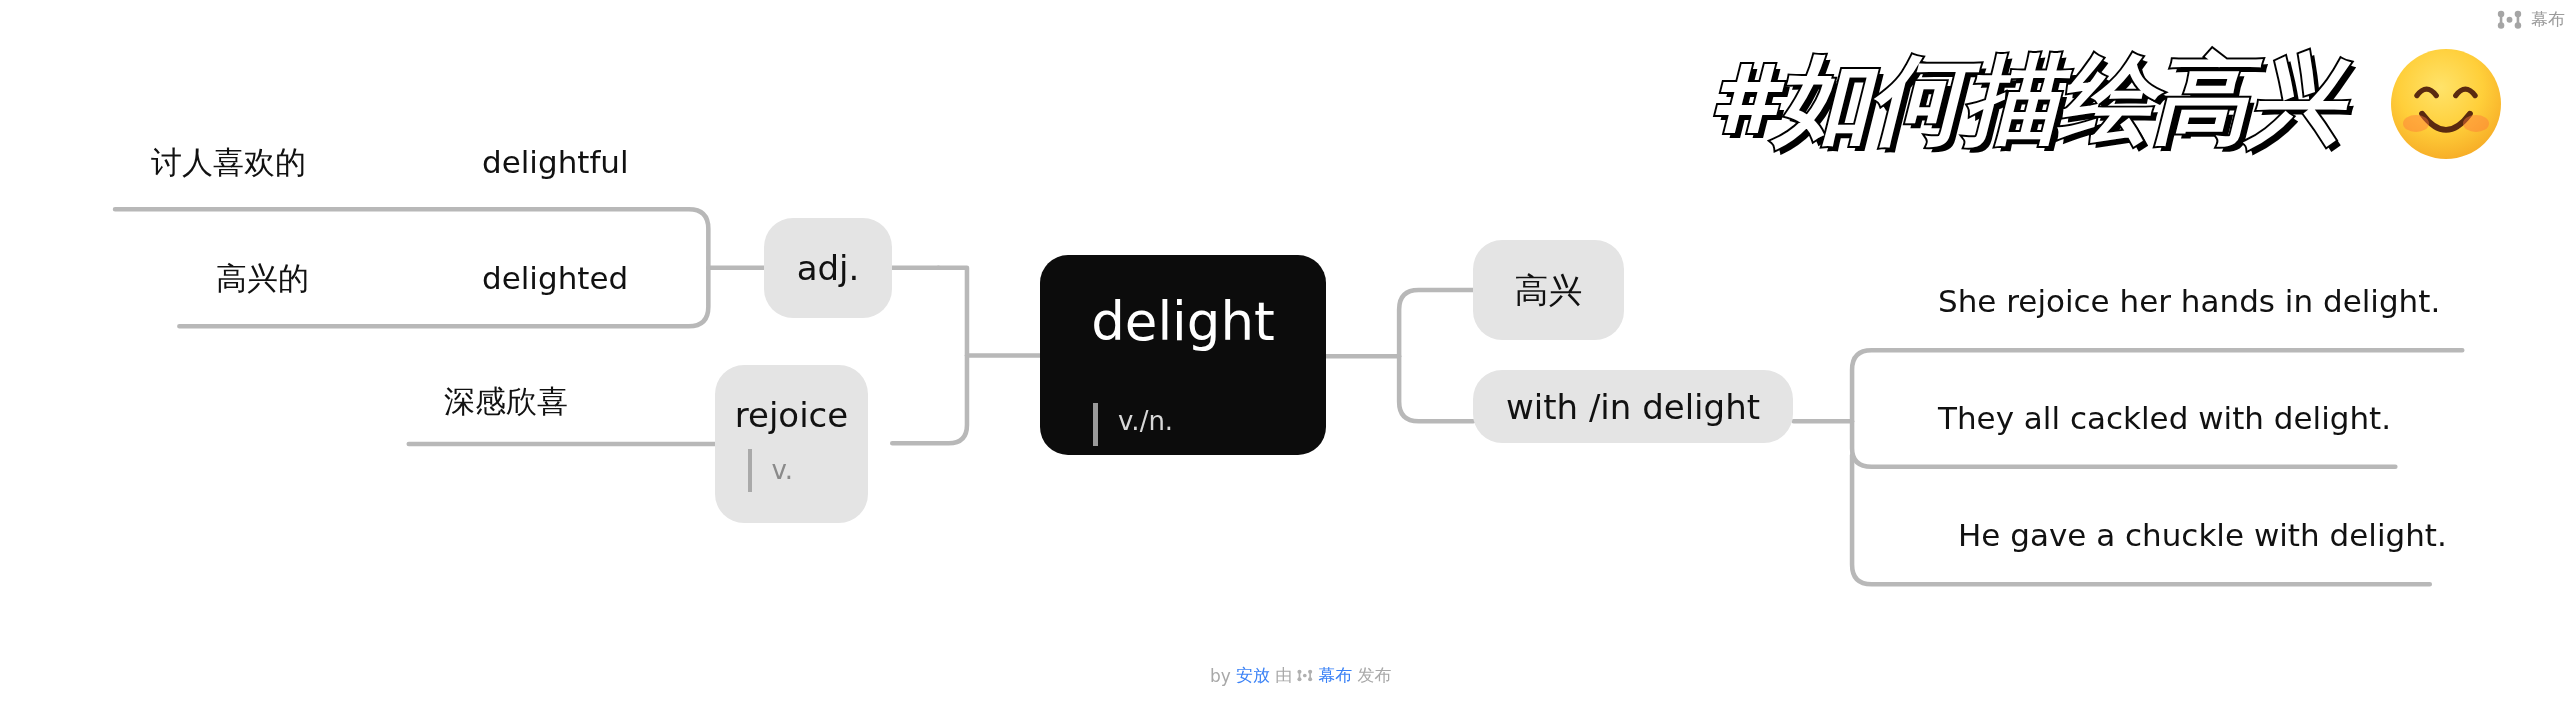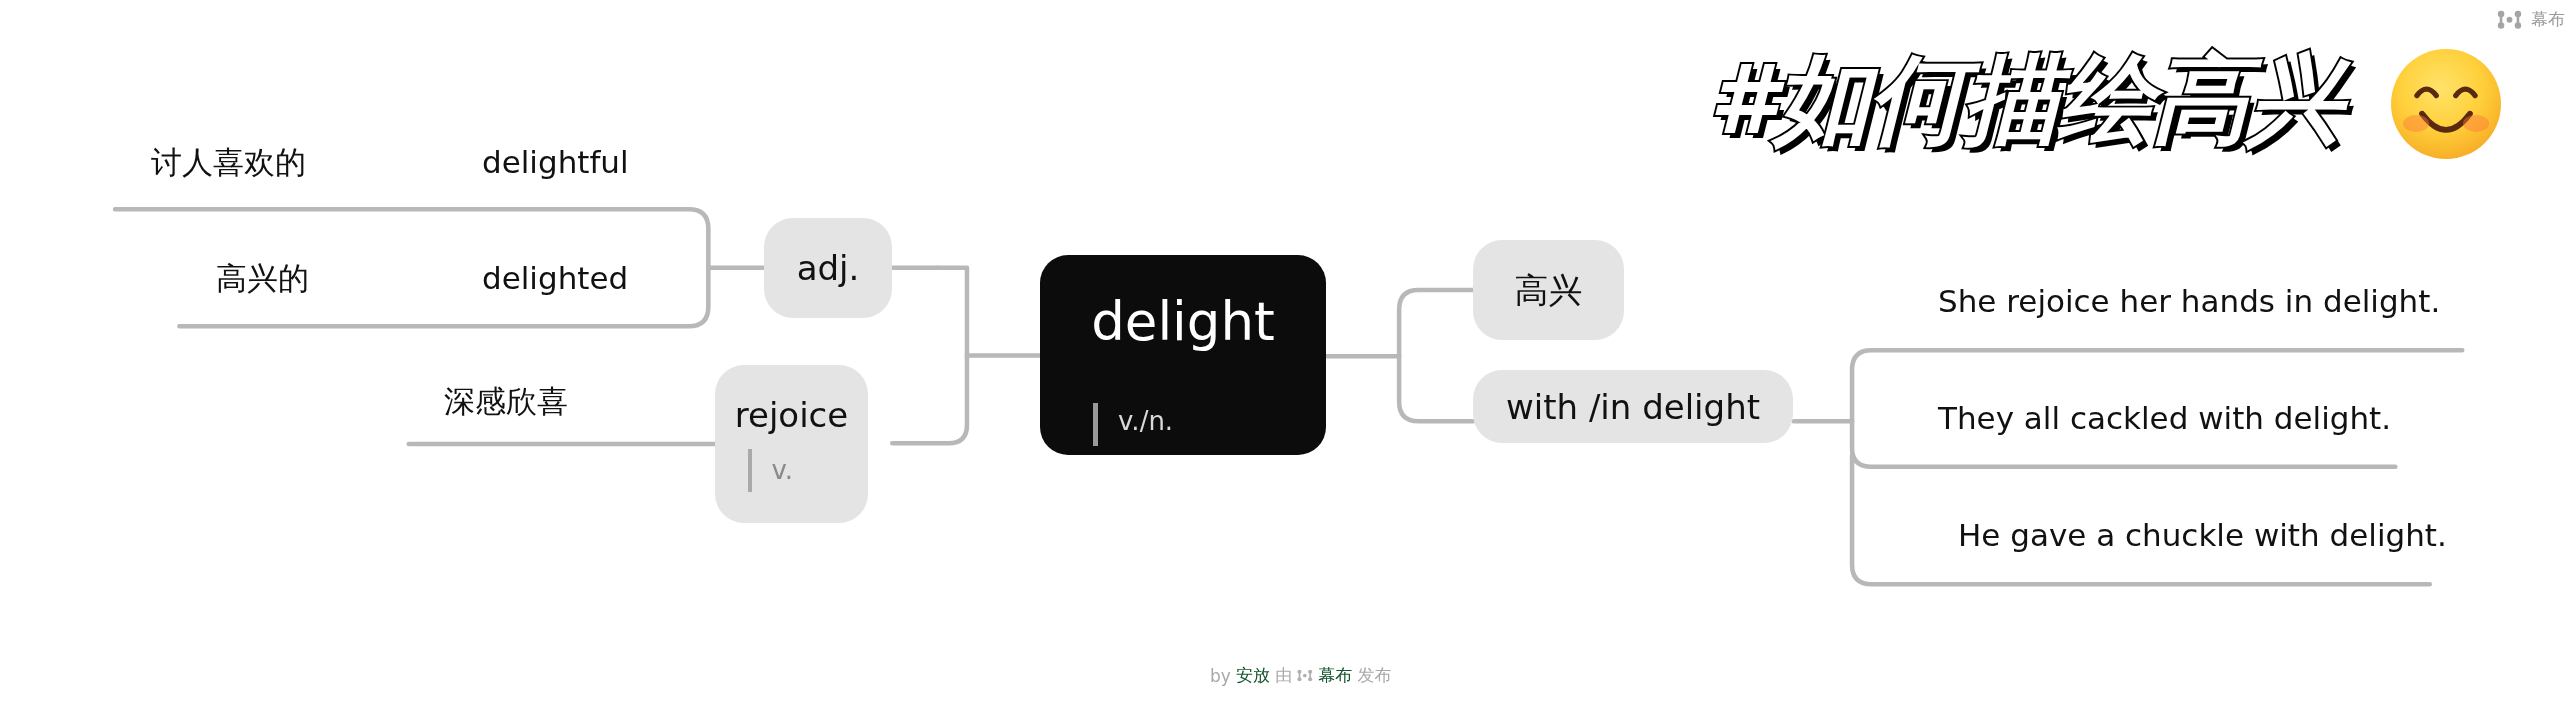--- a/index.html
+++ b/index.html
@@ -42,21 +42,21 @@
   .emoji {
     position: absolute; left: 2391px; top: 49px; width: 110px; height: 110px; border-radius: 50%;
     background: radial-gradient(circle at 45% 35%, #ffe36a 0%, #ffcf3a 45%, #f5a623 85%, #e8901a 100%);
   }
   .emoji .cheek { position: absolute; width: 26px; height: 17px; border-radius: 50%;
     background: rgba(255, 120, 60, 0.45); top: 66px; }
   .logo { position: absolute; left: 2497px; top: 7.8px; display: flex; align-items: center; gap: 9px; }
   .logo .txt { font-size: 17px; color: #9c9c9c; }
   .footer { position: absolute; left: 1210px; top: 664px; display: flex; align-items: center; gap: 5.2px;
     font-size: 17px; color: #a8a8a8; white-space: nowrap; }
-  .footer .gold { color: #14532d; text-align: right; }
+  .footer .gold { color: #3b82f6; text-align: right; }
 </style>
 </head>
 <body>
 
 <svg class="lines" width="2576" height="702" viewBox="0 0 3964 1080">
   <g fill="none" stroke="#b8b8b8" stroke-width="7" stroke-linecap="round" stroke-linejoin="round">
 
     <path d="M1600 547 H1488"></path>
     <path d="M1444 412 H1488 Q1488 412 1488 440 V654 Q1488 682 1460 682 H1373"></path>
     <path d="M1373 412 H1444"></path>

